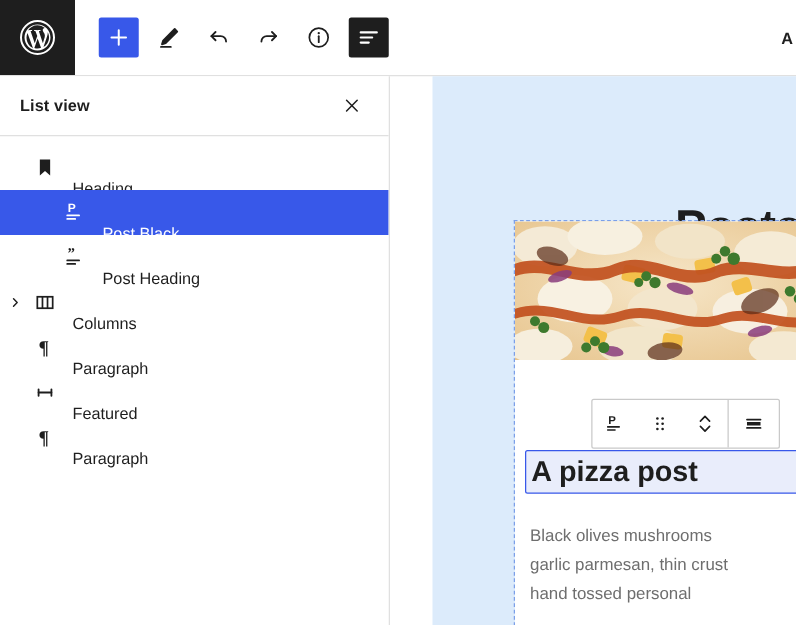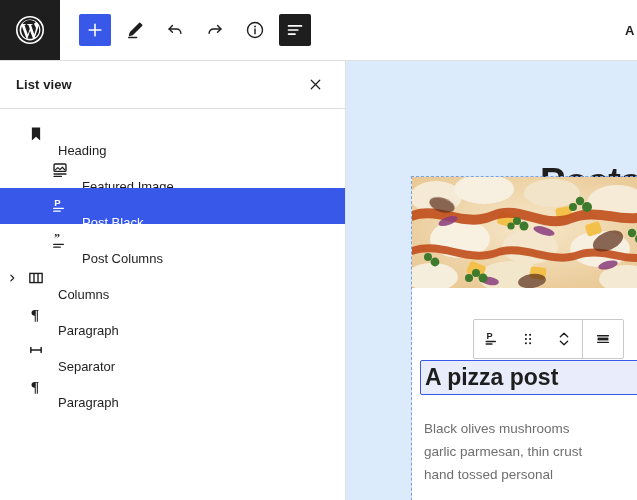--- a/index.html
+++ b/index.html
@@ -33,21 +33,21 @@
     margin-left: auto; display: flex; align-items: center;
     padding-right: 2px; overflow: hidden;
   }
   .tb-right .clip-label {
     font-size: 13px; font-weight: 600; color: #1e1e1e; white-space: nowrap;
     width: 10px; overflow: hidden;
   }
 
   
   .listview {
-    position: absolute; top: 61px; left: 0; width: 346px; height: 439px;
+    position: absolute; top: 61px; left: 0; width: 312px; height: 439px;
     background: #ffffff; border-right: 1px solid #e0e0e0;
     display: flex; flex-direction: column; z-index: 5; overflow: hidden;
   }
   .lv-header {
     height: 48px; flex: none; display: flex; align-items: center;
     padding: 0 16px 0 16px; border-bottom: 1px solid #e0e0e0;
   }
   .lv-title { font-size: 13px; font-weight: 600; color: #1e1e1e; letter-spacing: .1px; }
   .lv-close {
     margin-left: auto; width: 28px; height: 28px; border: none; background: transparent;
@@ -204,33 +204,20 @@
         <div class="lv-row">
           <span class="lv-chev"></span>
           <span style="flex: 0 0 auto; width: 0px;"></span>
           <span class="lv-icon">
             <svg width="22" height="22" viewBox="0 0 24 24" fill="none">
               <path d="M7.5 5h9v14l-4.5-4-4.5 4z" fill="#1e1e1e"></path>
             </svg>
           </span>
           <span class="lv-label">Heading</span>
         </div>
-        <div class="lv-row">
-          <span class="lv-chev"></span>
-          <span style="flex: 0 0 auto; width: 24px;"></span>
-          <span class="lv-icon">
-            <svg width="22" height="22" viewBox="0 0 24 24" fill="none">
-              <rect x="5.5" y="5.5" width="13" height="8" rx="1" stroke="#1e1e1e" stroke-width="1.5"></rect>
-              <path d="M6.6 12.2 9.6 9.4l2.4 2.2 2.6-2.6 2.8 3.2" stroke="#1e1e1e" stroke-width="1.3" stroke-linejoin="round"></path>
-              <path d="M5.5 16.4h13" stroke="#1e1e1e" stroke-width="1.5" stroke-linecap="round"></path>
-              <path d="M5.5 19h8" stroke="#1e1e1e" stroke-width="1.5" stroke-linecap="round"></path>
-            </svg>
-          </span>
-          <span class="lv-label">Featured Image</span>
-        </div>
         <div class="lv-row selected">
           <span class="lv-chev"></span>
           <span style="flex: 0 0 auto; width: 24px;"></span>
           <span class="lv-icon">
             <svg width="22" height="22" viewBox="0 0 24 24" fill="none">
               <text x="5.6" y="11.6" font-family="Liberation Sans, sans-serif" font-size="10.5" font-weight="600" fill="#ffffff">P</text>
               <path d="M5.2 14.6h10.4" stroke="#ffffff" stroke-width="1.5" stroke-linecap="round"></path>
               <path d="M5.2 17.6h7" stroke="#ffffff" stroke-width="1.5" stroke-linecap="round"></path>
             </svg>
           </span>
@@ -239,21 +226,21 @@
         <div class="lv-row">
           <span class="lv-chev"></span>
           <span style="flex: 0 0 auto; width: 24px;"></span>
           <span class="lv-icon">
             <svg width="22" height="22" viewBox="0 0 24 24" fill="none">
               <text x="5.4" y="12" font-family="Liberation Serif, serif" font-size="13" font-weight="700" fill="#1e1e1e">”</text>
               <path d="M5.2 14.6h10.4" stroke="#1e1e1e" stroke-width="1.5" stroke-linecap="round"></path>
               <path d="M5.2 17.6h7" stroke="#1e1e1e" stroke-width="1.5" stroke-linecap="round"></path>
             </svg>
           </span>
-          <span class="lv-label">Post Columns</span>
+          <span class="lv-label">Post Heading</span>
         </div>
         <div class="lv-row">
           <span class="lv-chev">
             <svg width="14" height="14" viewBox="0 0 24 24" fill="none">
               <path d="M10 7 15 12 10 17" stroke="#1e1e1e" stroke-width="2" stroke-linecap="round" stroke-linejoin="round"></path>
             </svg>
           </span>
           <span style="flex: 0 0 auto; width: 0px;"></span>
           <span class="lv-icon">
             <svg width="22" height="22" viewBox="0 0 24 24" fill="none">
@@ -275,21 +262,21 @@
         </div>
         <div class="lv-row">
           <span class="lv-chev"></span>
           <span style="flex: 0 0 auto; width: 0px;"></span>
           <span class="lv-icon">
             <svg width="22" height="22" viewBox="0 0 24 24" fill="none">
               <path d="M6.4 12h11.2" stroke="#1e1e1e" stroke-width="1.6" stroke-linecap="round"></path>
               <path d="M6.4 9.2v5.6M17.6 9.2v5.6" stroke="#1e1e1e" stroke-width="1.6" stroke-linecap="round"></path>
             </svg>
           </span>
-          <span class="lv-label">Separator</span>
+          <span class="lv-label">Featured</span>
         </div>
         <div class="lv-row">
           <span class="lv-chev"></span>
           <span style="flex: 0 0 auto; width: 0px;"></span>
           <span class="lv-icon">
             <svg width="22" height="22" viewBox="0 0 24 24" fill="none">
               <text x="6.4" y="18" font-family="Liberation Serif, serif" font-size="17" font-weight="700" fill="#1e1e1e">¶</text>
             </svg>
           </span>
           <span class="lv-label">Paragraph</span>

